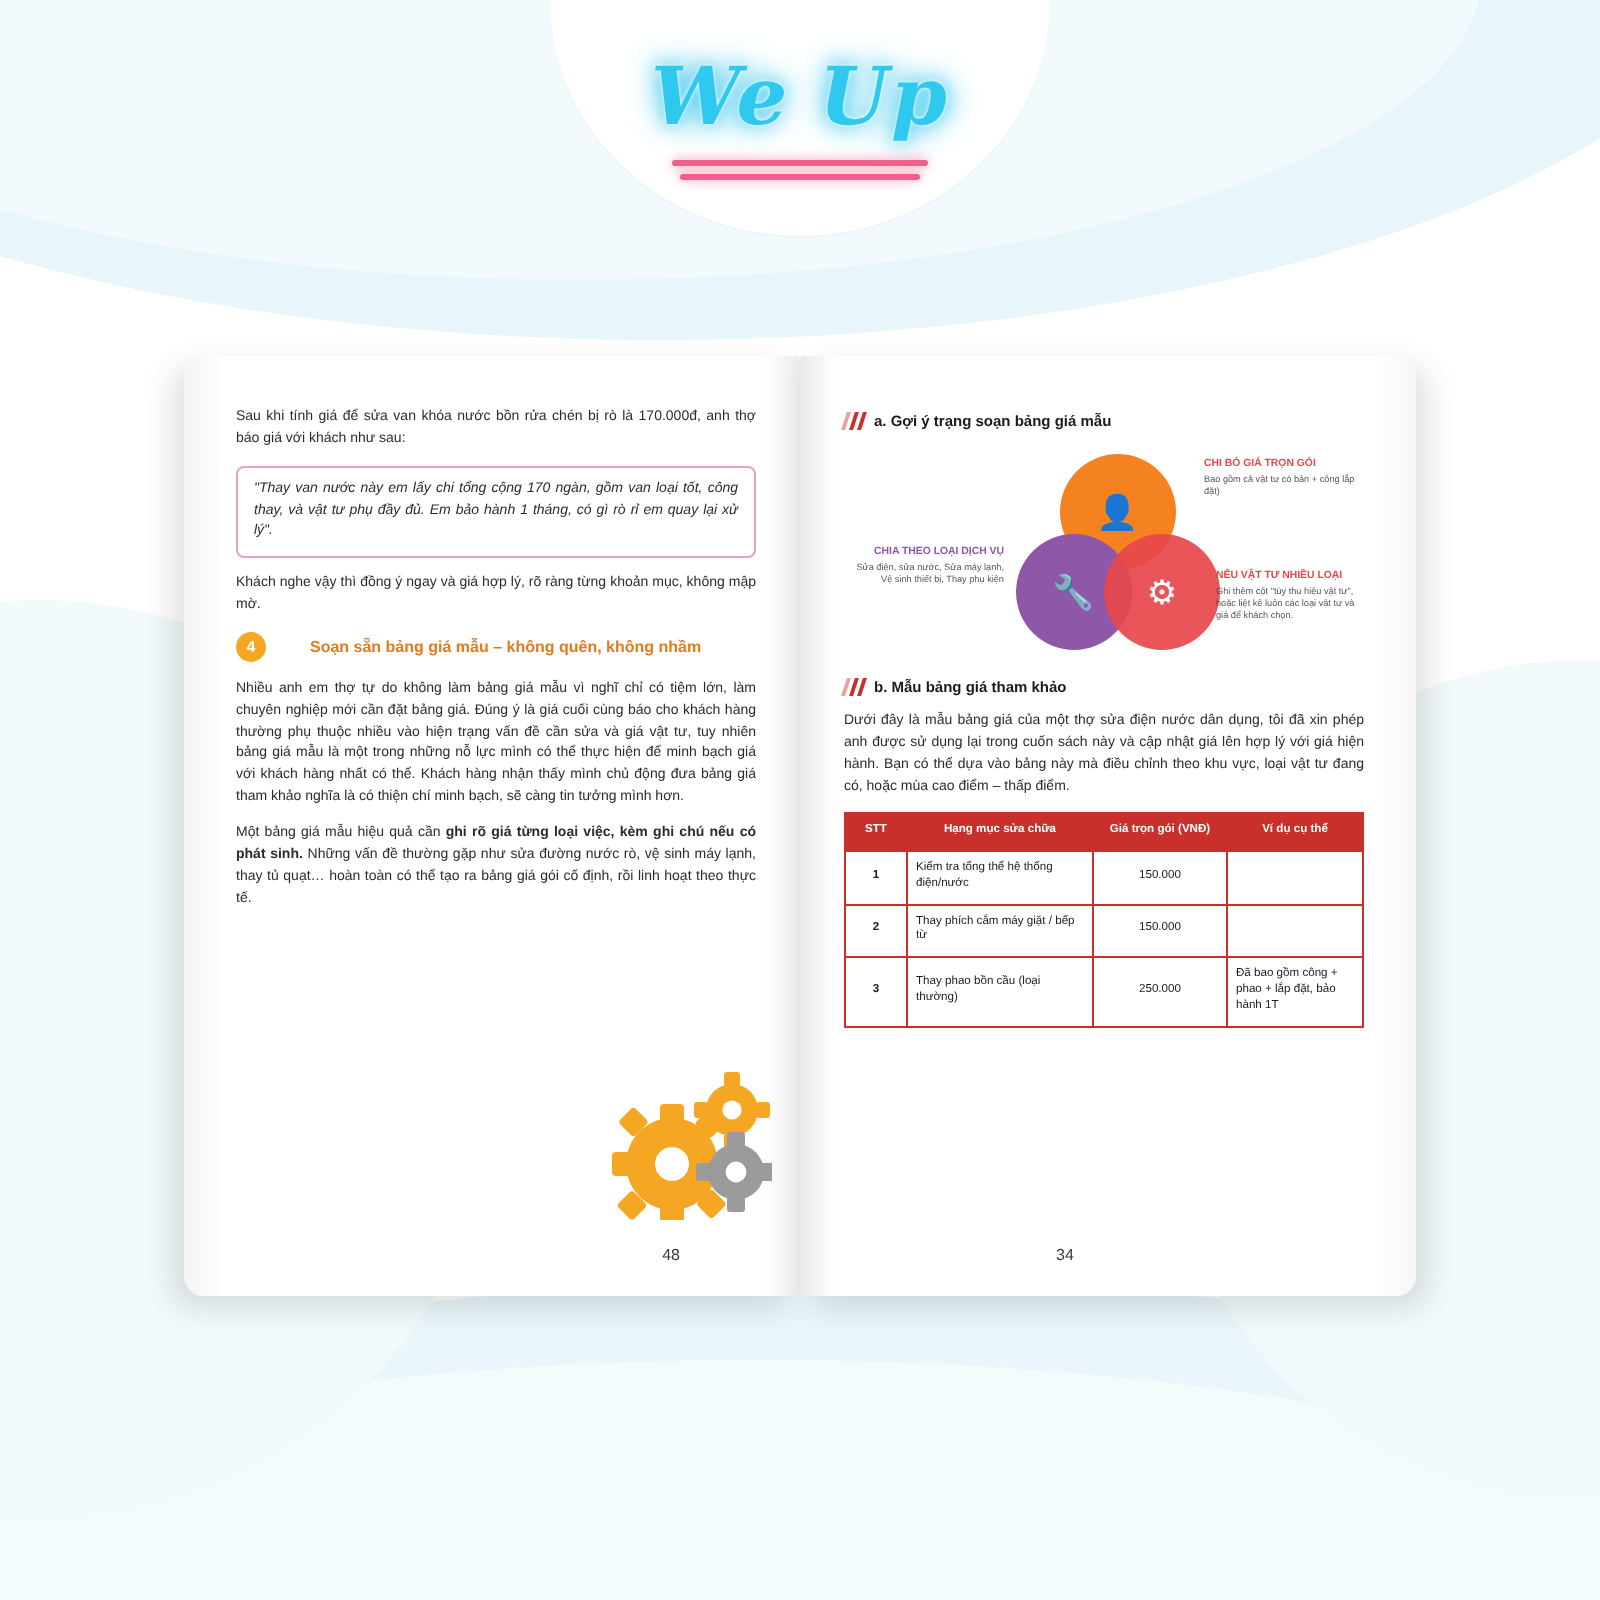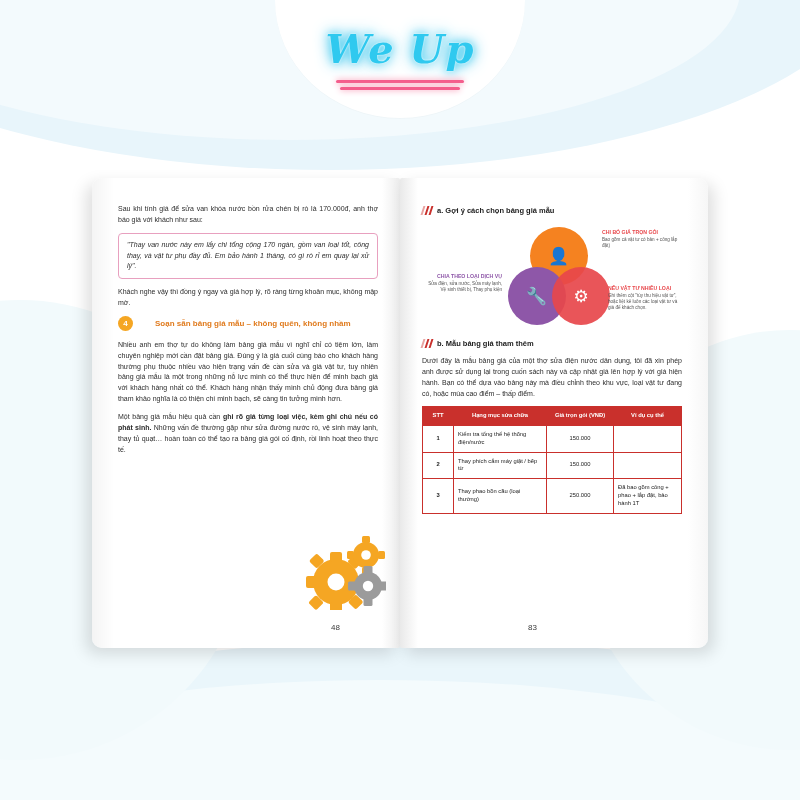--- a/index.html
+++ b/index.html
@@ -368,21 +368,21 @@
   </div>
 
   <div class="page right">
 
     <div class="sub-head">
       <span class="tick-group">
         <span class="tick light"></span>
           <span class="tick"></span>
           <span class="tick"></span>
       </span>
-      <span class="sub-title">a. Gợi ý cách chọn bảng giá mẫu</span>
+      <span class="sub-title">a. Gợi ý trạng soạn bảng giá mẫu</span>
     </div>
 
     <div id="venn">
       <div class="venn-circle venn-orange">
         <span class="venn-icon">👤</span>
       </div>
       <div class="venn-circle venn-purple">
         <span class="venn-icon">🔧</span>
       </div>
       <div class="venn-circle venn-red">
@@ -402,21 +402,21 @@
         <span>Ghi thêm cột "tùy thu hiệu vật tư", hoặc liệt kê luôn các loại vật tư và giá để khách chọn.</span>
       </div>
     </div>
 
     <div class="sub-head">
       <span class="tick-group">
         <span class="tick light"></span>
           <span class="tick"></span>
           <span class="tick"></span>
       </span>
-      <span class="sub-title">b. Mẫu bảng giá tham thêm</span>
+      <span class="sub-title">b. Mẫu bảng giá tham khảo</span>
     </div>
 
     <p class="para">Dưới đây là mẫu bảng giá của một thợ sửa điện nước dân dụng, tôi đã xin phép anh được sử dụng lại trong cuốn sách này và cập nhật giá lên hợp lý với giá hiện hành. Bạn có thể dựa vào bảng này mà điều chỉnh theo khu vực, loại vật tư đang có, hoặc mùa cao điểm – thấp điểm.</p>
 
     <table class="price">
       <thead>
         <tr>
           <th class="col-stt">STT</th>
           <th class="col-item">Hạng mục sửa chữa</th>
           <th class="col-price">Giá trọn gói (VNĐ)</th>
@@ -438,15 +438,15 @@
         </tr>
         <tr>
           <td class="col-stt">3</td>
           <td class="col-item">Thay phao bồn cầu (loại thường)</td>
           <td class="col-price">250.000</td>
           <td>Đã bao gồm công + phao + lắp đặt, bảo hành 1T</td>
         </tr>
       </tbody>
     </table>
 
-    <div class="page-num">83</div>
+    <div class="page-num">34</div>
   </div>
 </div>
 
 </body></html>

